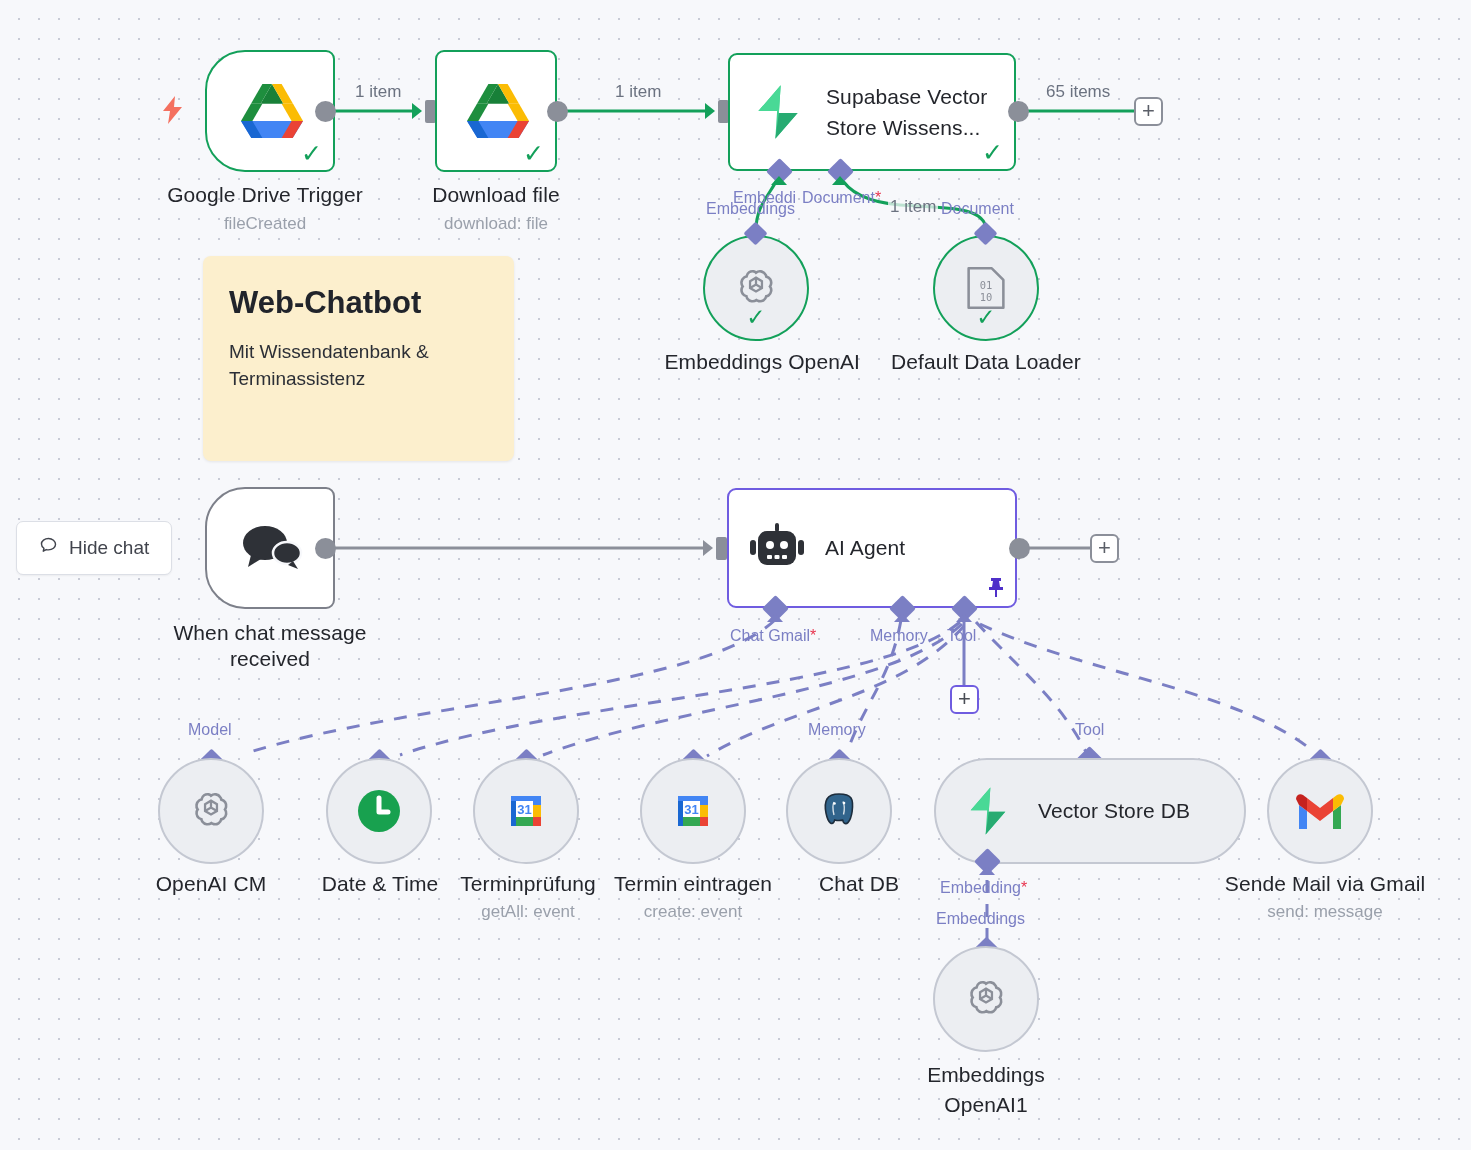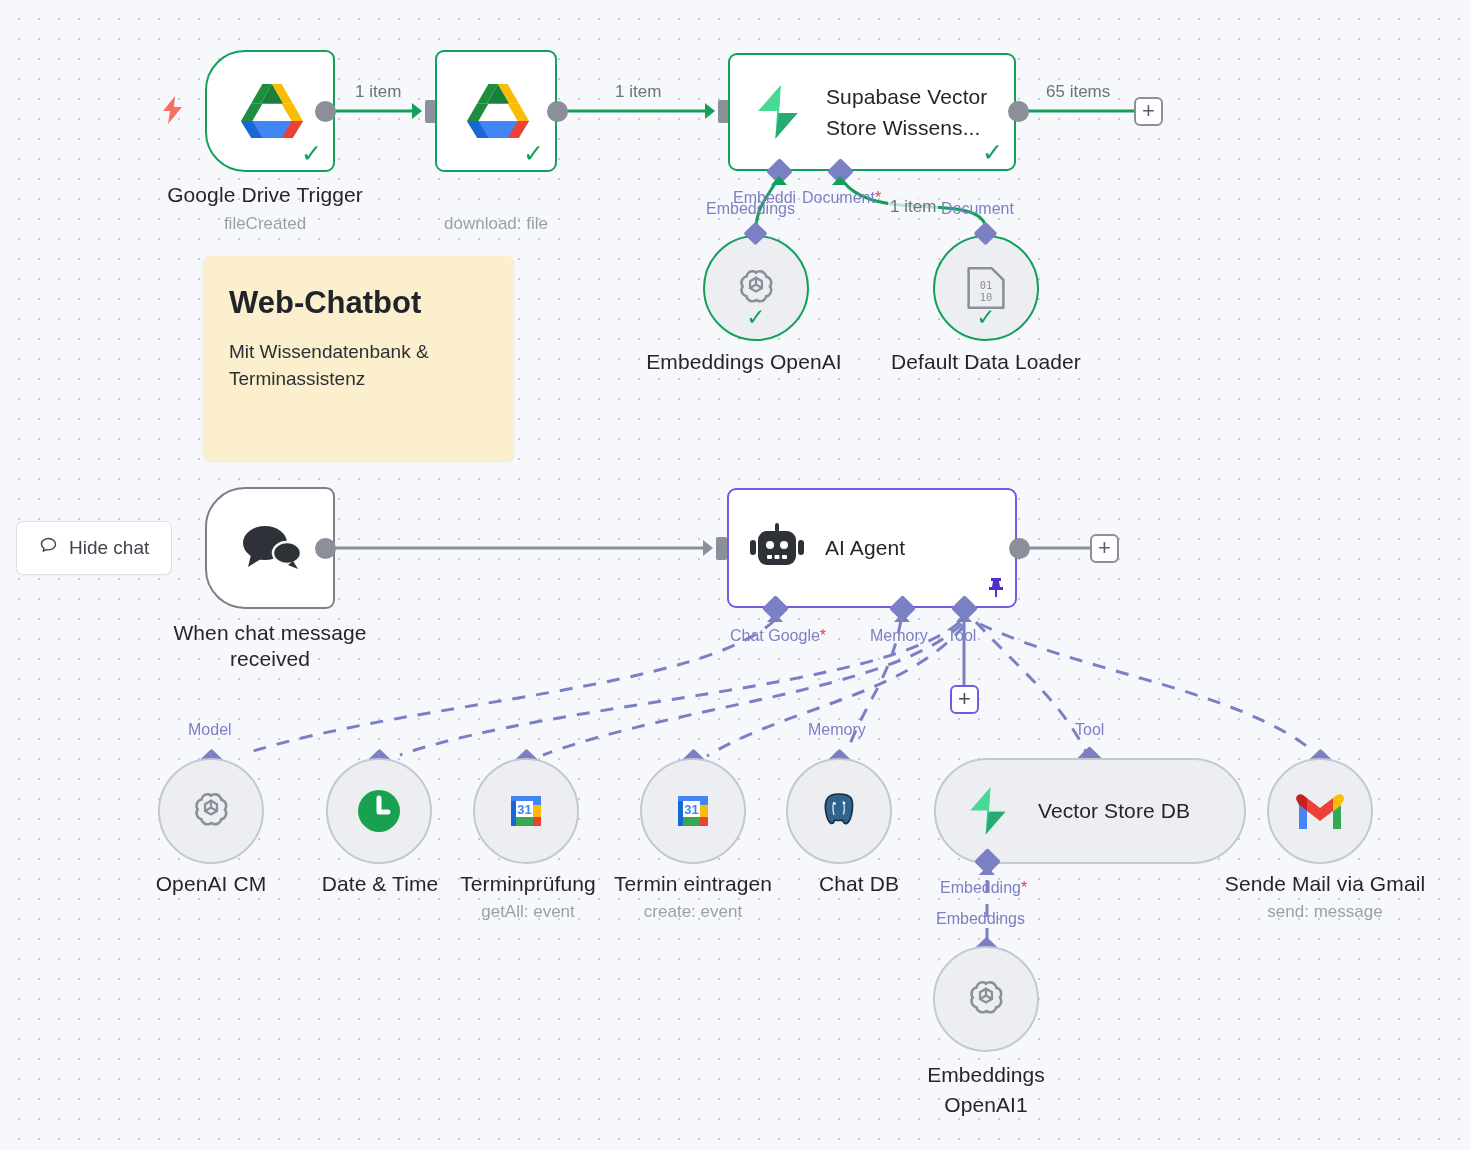--- a/index.html
+++ b/index.html
@@ -344,20 +344,21 @@
         <path d="M14 27.7 L0 52 L16 52 L30 27.7 Z" fill="#1e8e3e"></path>
         <path d="M73 27.7 L87 52 L71 52 L57 27.7 Z" fill="#fbbc04"></path>
         <path d="M0 52 L14.5 76 L72.5 76 L87 52 Z" fill="#4285f4"></path>
         <path d="M72.5 76 L87 52 L71 52 L57 76 Z" fill="#ea4335"></path>
         <path d="M14.5 76 L0 52 L16 52 L30 76 Z" fill="#1967d2"></path>
       </svg>
     </div>
     <span class="node-check">✓</span>
   </div>
   <div class="out-dot" style="left:547px; top:101px;"></div>
+  <div class="node-label" style="left:356px; top:182px; width:280px;">Download file</div>
   <div class="node-sublabel" style="left:356px; top:213px; width:280px;">download: file</div>
 
   <div class="edge-label" style="left:613px; top:82px;">1 item</div>
   <div class="in-arrow" style="left:718px; top:100px;"></div>
   <div class="in-tri" style="left:705px; top:103px;"></div>
 
   <div class="main-node green" style="left:728px; top:53px; width:288px; height:118px;">
     <div class="node-icon" style="width:96px;">
       <svg width="50" height="54" viewBox="0 0 56 60" aria-hidden="true">
         <path d="M31 0 L6 29 H27 L25 60 L50 31 H29 Z" fill="#3ecf8e"></path>
@@ -392,21 +393,21 @@
     <span class="node-icon">
       <svg width="42" height="42" viewBox="0 0 24 24" aria-hidden="true">
         <path fill="none" stroke="#8b8f99" stroke-width="1.5" d="M12 3.2c1.7-1.3 4.1-0.9 5.3 0.9c0.3 0.4 0.5 0.9 0.6 1.4c1.9 0.4 3.1 2.3 2.7 4.2c-0.1 0.5-0.3 1-0.6 1.4c1.2 1.6 0.8 3.9-0.8 5.1c-0.4 0.3-0.9 0.5-1.4 0.6c-0.4 1.9-2.3 3.1-4.2 2.7c-0.5-0.1-1-0.3-1.4-0.6c-1.6 1.2-3.9 0.8-5.1-0.8c-0.3-0.4-0.5-0.9-0.6-1.4c-1.9-0.4-3.1-2.3-2.7-4.2c0.1-0.5 0.3-1 0.6-1.4c-1.2-1.6-0.8-3.9 0.8-5.1c0.4-0.3 0.9-0.5 1.4-0.6C6.9 3.3 8.8 2.1 10.7 2.5c0.5 0.1 1 0.3 1.3 0.7z"></path>
         <path fill="none" stroke="#8b8f99" stroke-width="1.3" d="M8.6 8.1 L12 6.1 L15.4 8.1 L15.4 12 L12 14 L8.6 12 Z"></path>
         <path fill="none" stroke="#8b8f99" stroke-width="1.3" d="M12 6.1 L12 10 M8.6 12 L12 10 L15.4 12"></path>
       </svg>
     </span>
     <span class="sub-check">✓</span>
   </div>
   <div class="diamond sm" style="left:747px; top:225px;"></div>
-  <div class="node-label" style="left:604px; top:349px; width:280px;">Embeddings OpenAI</div>
+  <div class="node-label" style="left:580px; top:349px; width:280px;text-align:right;">Embeddings OpenAI</div>
 
   <div class="sub-node green-ring" style="left:933px; top:235px;">
     <span class="node-icon">
       <svg width="40" height="44" viewBox="0 0 34 38" aria-hidden="true">
         <path d="M2 2 H22 L32 12 V36 H2 Z" fill="none" stroke="#8b8f99" stroke-width="2.2" stroke-linejoin="round"></path>
         <text x="17" y="20" font-size="9" font-family="monospace" fill="#8b8f99" text-anchor="middle">01</text>
         <text x="17" y="30" font-size="9" font-family="monospace" fill="#8b8f99" text-anchor="middle">10</text>
       </svg>
     </span>
     <span class="sub-check">✓</span>
@@ -471,21 +472,21 @@
   <div class="plus-btn" style="left:1090px; top:534px;">+</div>
 
   <div class="diamond" style="left:766px; top:599px;"></div>
   <div class="dtri purple" style="left:767px; top:613px;"></div>
   <div class="diamond" style="left:893px; top:599px;"></div>
   <div class="dtri purple" style="left:894px; top:613px;"></div>
   <div class="diamond" style="left:955px; top:599px;"></div>
   <div class="dtri purple" style="left:956px; top:613px;"></div>
 
   <div class="port-label" style="left:730px; top:626px;">
-    <span>Chat Google</span><span class="req">*</span>
+    <span>Chat Gmail</span><span class="req">*</span>
   </div>
   <div class="port-label" style="left:870px; top:626px;">Memory</div>
   <div class="port-label" style="left:947px; top:626px;">Tool</div>
   <div class="plus-btn purple" style="left:950px; top:685px;">+</div>
 
   <div class="port-label" style="left:188px; top:720px;">Model</div>
   <div class="diamond sm" style="left:203px; top:752px;"></div>
   <div class="sub-node selected-ring" style="left:158px; top:758px;">
     <span class="node-icon">
       <svg width="42" height="42" viewBox="0 0 24 24" aria-hidden="true">

